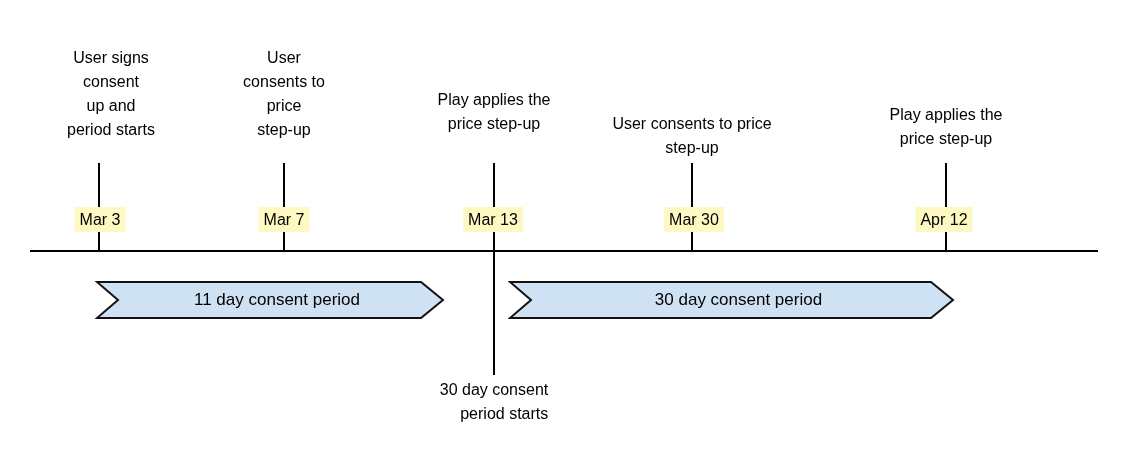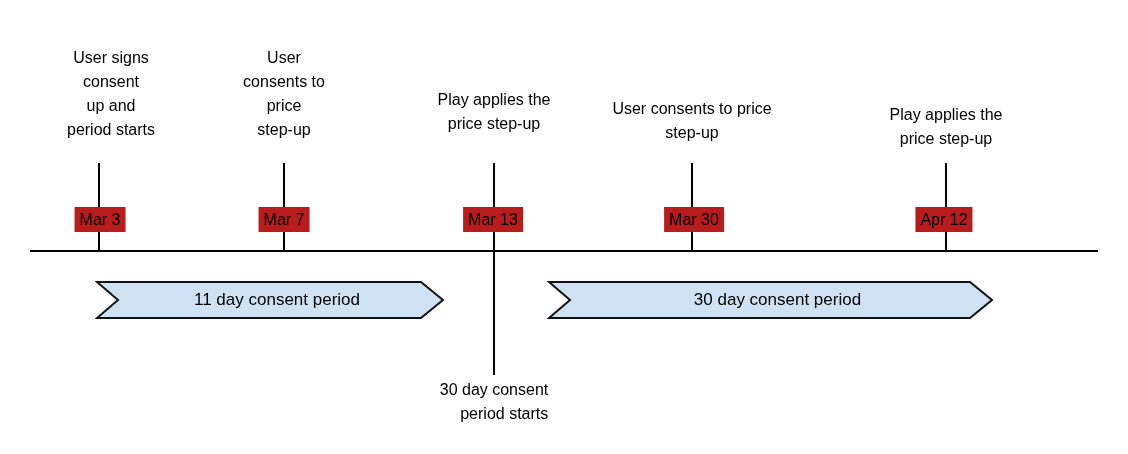--- a/index.html
+++ b/index.html
@@ -21,21 +21,21 @@
     position: absolute;
     transform: translateX(-50%);
     text-align: center;
     font-size: 16px;
     line-height: 24px;
     white-space: nowrap;
   }
   .e1-text { left: 99px;  top: 46px; margin-left: 12px; }
   .e2-text { left: 284px; top: 46px; }
   .e3-text { left: 494px; top: 88px; }
-  .e4-text { left: 692px; top: 97px; }
+  .e4-text { left: 692px; top: 112px; }
   .e5-text { left: 946px; top: 103px; }
 
   
   .tick {
     position: absolute;
     top: 163px;
     width: 2px;
     height: 88px;
     background: #000000;
     transform: translateX(-1px);
@@ -44,21 +44,21 @@
   .e2-tick { left: 284px; }
   .e3-tick { left: 494px; }
   .e4-tick { left: 692px; }
   .e5-tick { left: 946px; }
 
   
   .date-chip {
     position: absolute;
     top: 207px;
     transform: translateX(-50%);
-    background: #b91c1c;
+    background: #fef9c3;
     font-size: 16px;
     line-height: 23px;
     padding: 1px 5px;
     white-space: nowrap;
     z-index: 2;
     text-align: right;
   }
   .e1-chip { left: 100px; }
   .e2-chip { left: 284px; }
   .e3-chip { left: 493px; }
@@ -95,21 +95,21 @@
     white-space: nowrap;
   }
 
   
   .period {
     position: absolute;
     top: 280px;
     height: 40px;
   }
   .period-1 { left: 95px;  width: 350px; }
-  .period-2 { left: 547px; width: 447px; text-align: right; }
+  .period-2 { left: 508px; width: 447px; text-align: right; }
   .period svg {
     position: absolute;
     left: 0; top: 0;
     display: block;
   }
   .period-label {
     position: absolute;
     left: 0; top: 0;
     width: 100%; height: 100%;
     display: flex;

